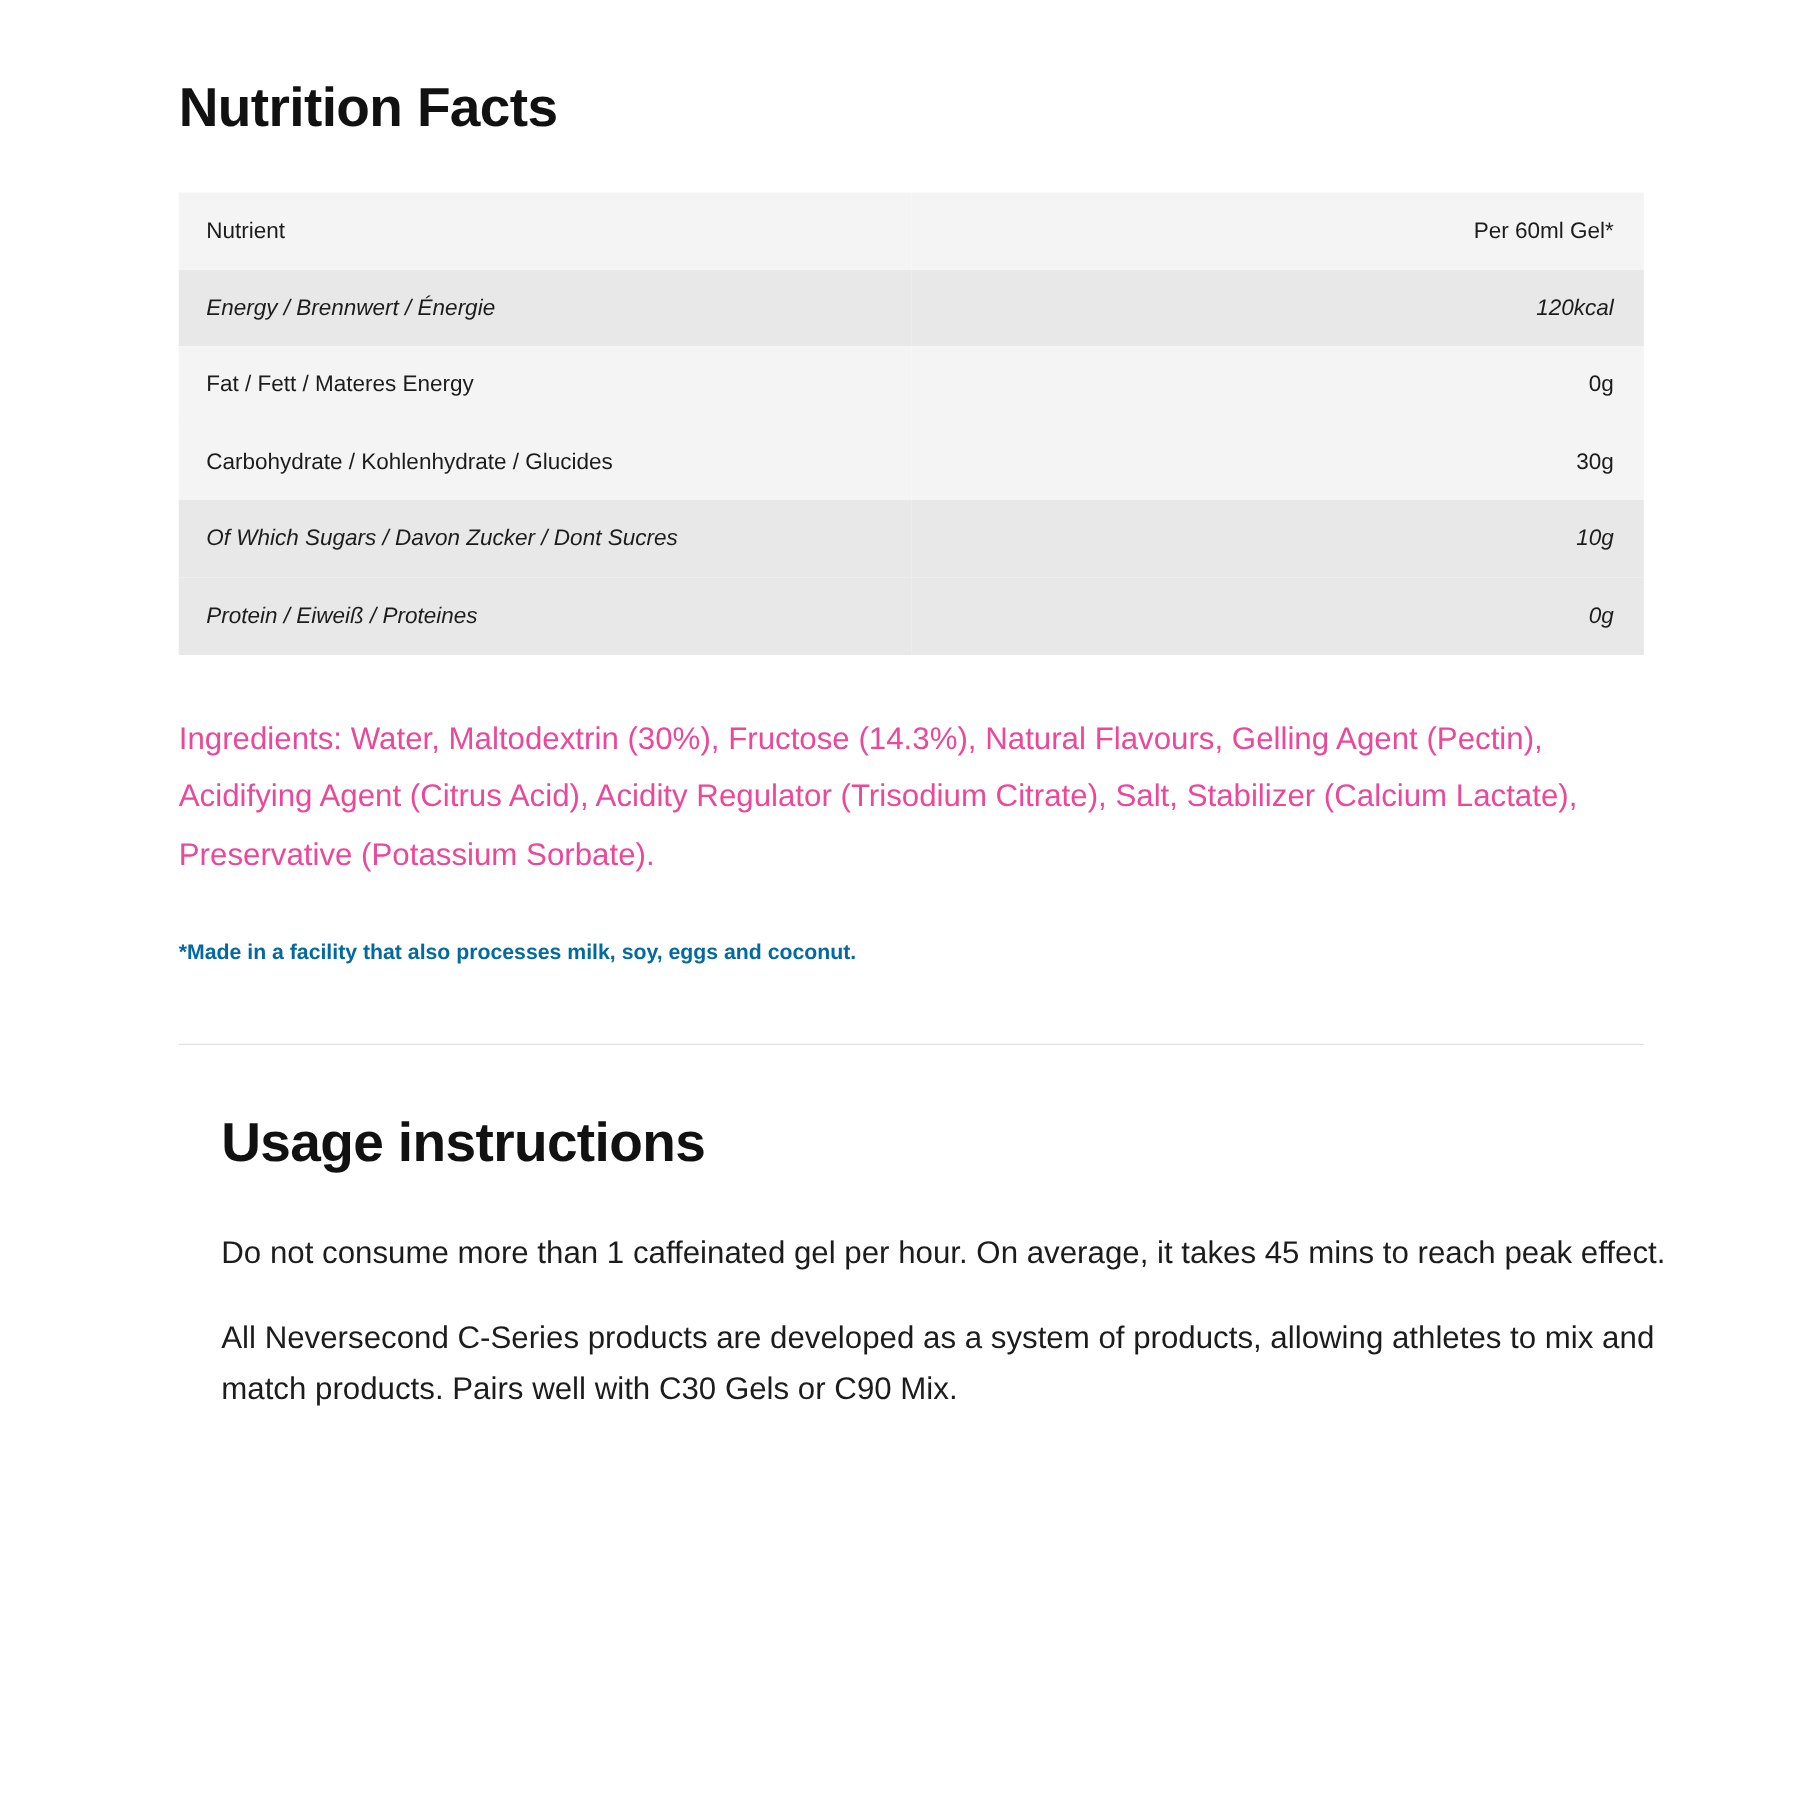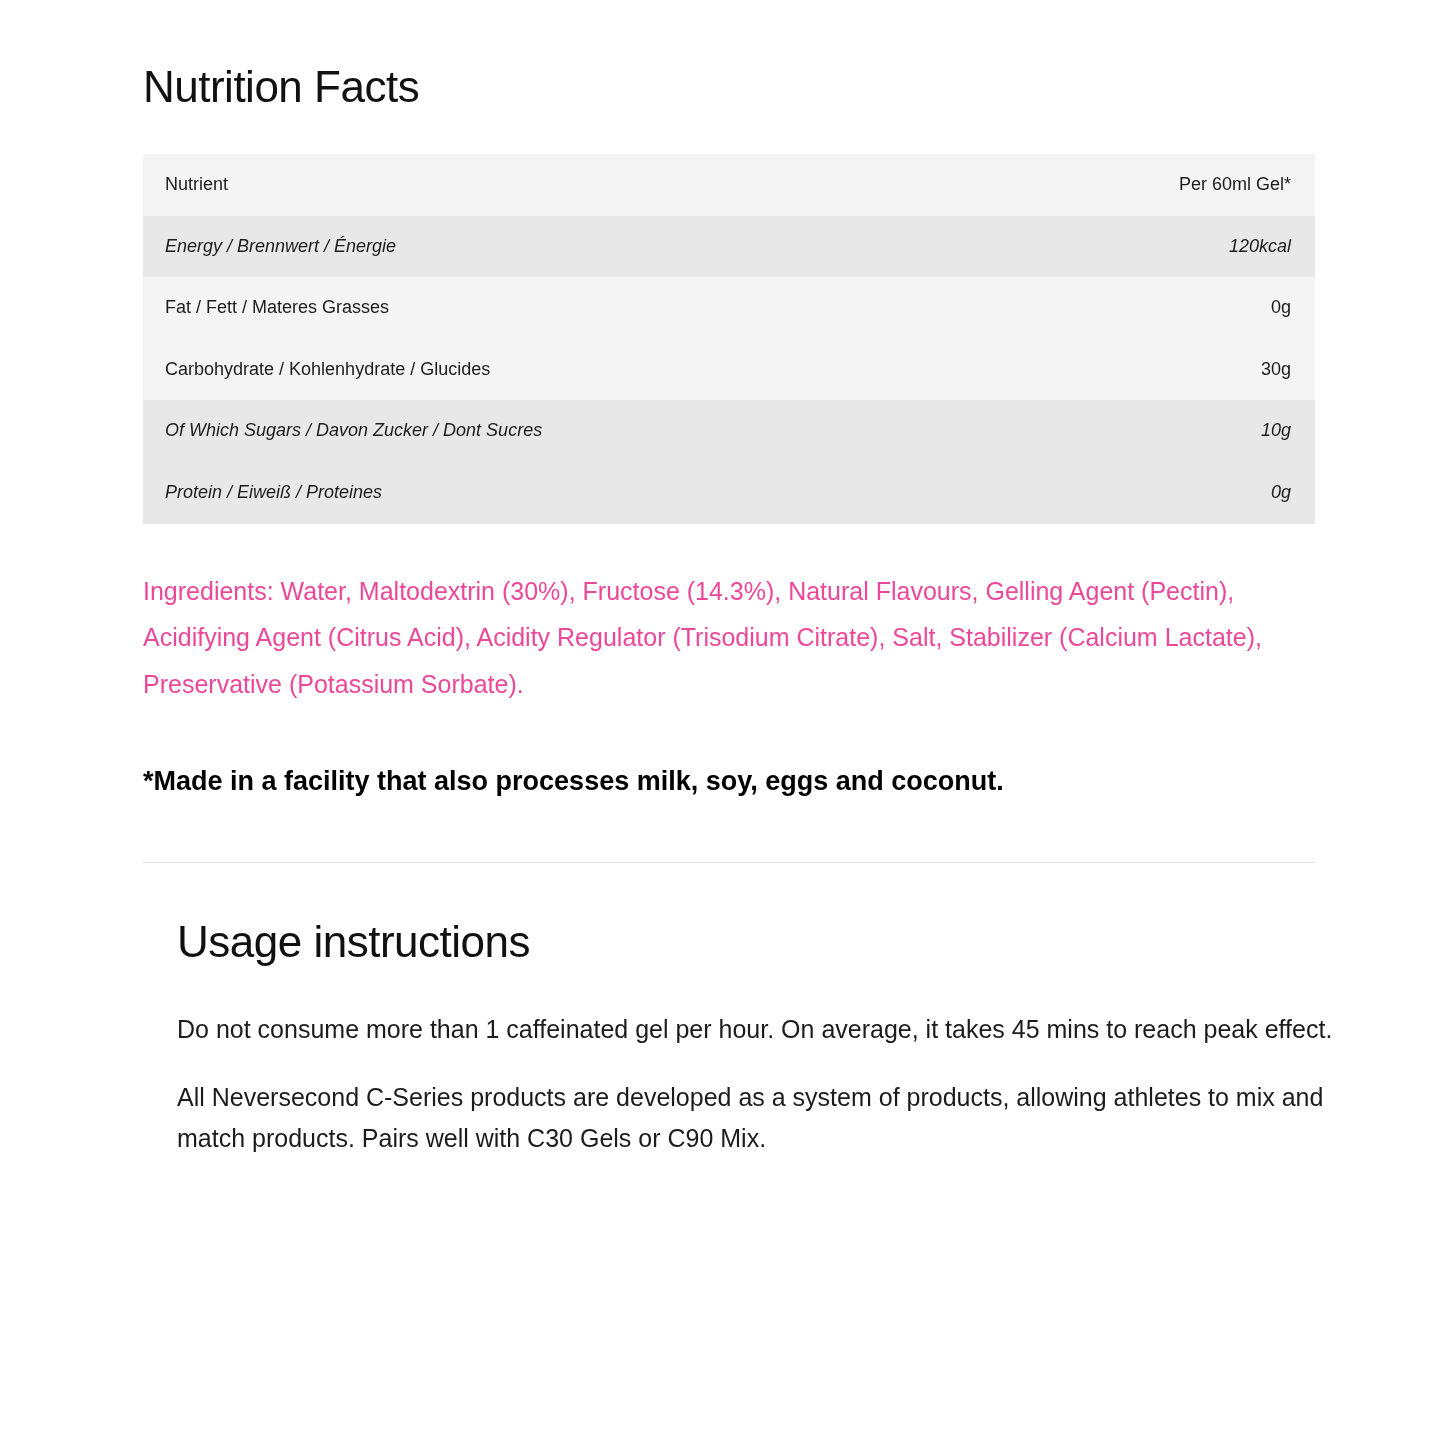--- a/index.html
+++ b/index.html
@@ -15,21 +15,21 @@
     -webkit-font-smoothing: antialiased;
   }
   .page {
     box-sizing: border-box;
     width: 1445px;
     height: 1445px;
     padding: 62px 128px 0 143px;
   }
   h1.section-title {
     font-size: 44px;
-    font-weight: 400;
+    font-weight: 700;
     letter-spacing: -0.5px;
     margin: 0 0 42px 0;
     color: #111111;
   }
   table.nutrition {
     width: 1172px;
     border-collapse: collapse;
     table-layout: fixed;
   }
   table.nutrition th,
@@ -58,24 +58,24 @@
   }
   .ingredients {
     width: 1172px;
     margin-top: 44px;
     font-size: 25px;
     line-height: 1.86;
     color: #ec4899;
   }
   .allergen {
     width: 1172px;
-    margin-top: 54px;
-    font-size: 27px;
+    margin-top: 42px;
+    font-size: 17px;
     font-weight: 700;
-    color: #000000;
+    color: #0369a1;
     line-height: 1.5;
   }
   hr.divider {
     width: 1172px;
     border: none;
     border-top: 1px solid #e2e2e2;
     margin: 60px 0 0 0;
   }
   .usage-block {
     margin-top: 54px;
@@ -105,21 +105,21 @@
         <th>Nutrient</th>
         <th class="value-col">Per 60ml Gel*</th>
       </tr>
     </thead>
     <tbody>
       <tr class="row-even">
         <td>Energy / Brennwert / Énergie</td>
         <td class="value-col">120kcal</td>
       </tr>
       <tr class="row-odd">
-        <td>Fat / Fett / Materes Grasses</td>
+        <td>Fat / Fett / Materes Energy</td>
         <td class="value-col">0g</td>
       </tr>
       <tr class="row-odd">
         <td>Carbohydrate / Kohlenhydrate / Glucides</td>
         <td class="value-col">30g</td>
       </tr>
       <tr class="row-even">
         <td>Of Which Sugars / Davon Zucker / Dont Sucres</td>
         <td class="value-col">10g</td>
       </tr>

